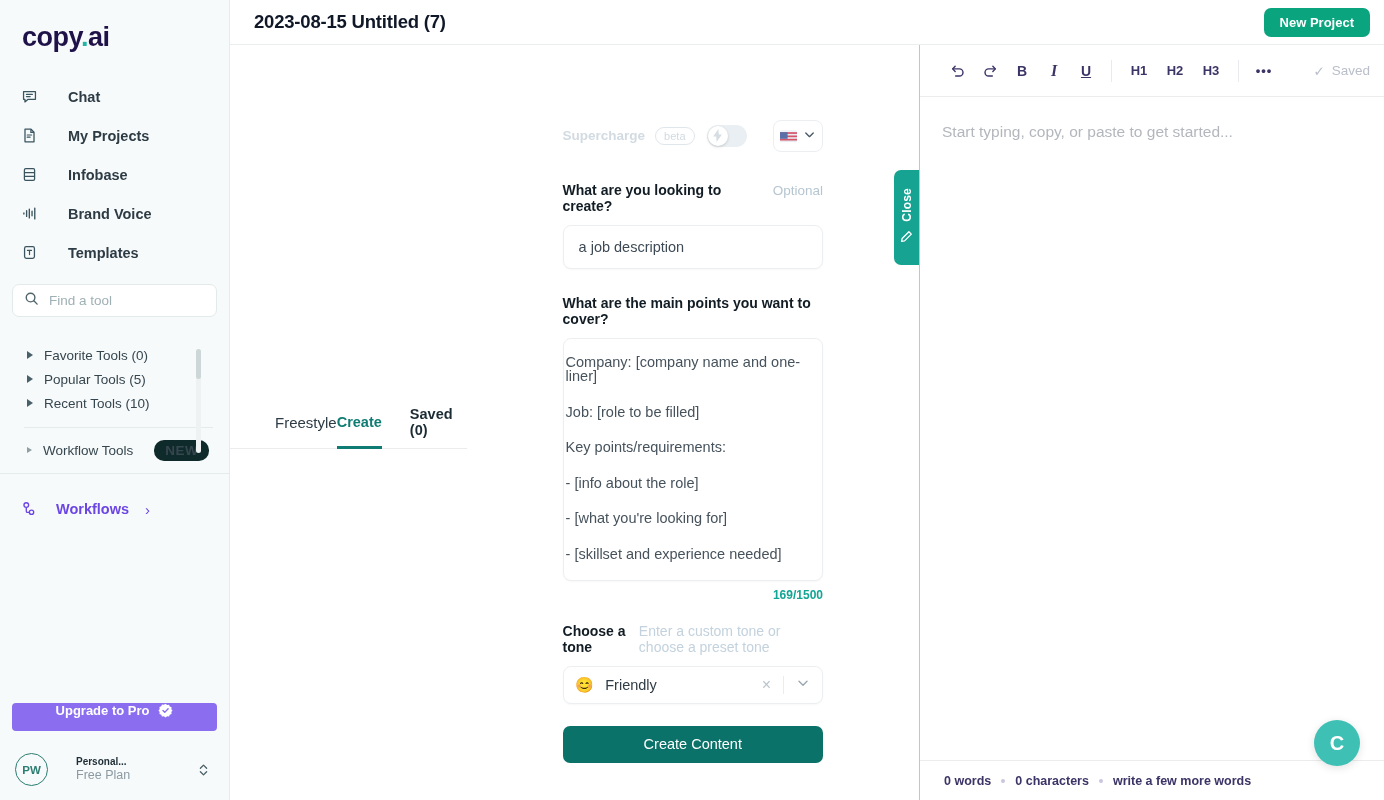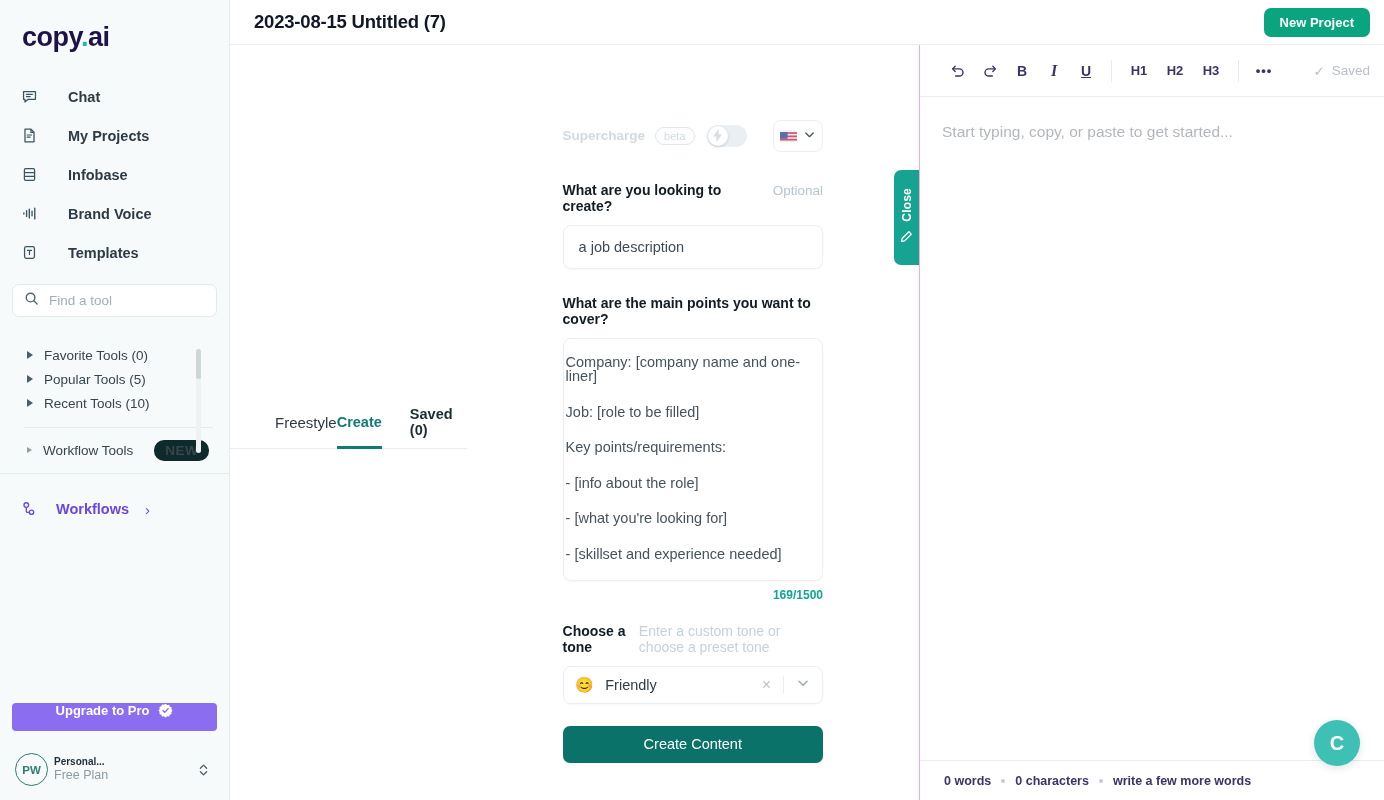--- a/index.html
+++ b/index.html
@@ -97,21 +97,21 @@
   .workflows-row .wlabel { font-size: 14.5px; color: #6b46e5; font-weight: 700; }
 
   .side-bottom { margin-top: auto; padding: 0 12px 14px 12px; }
   .upgrade-btn {
     height: 28px; background: #8b6df0; border-radius: 4px;
     display: flex; justify-content: center; gap: 9px;
     color: #fff; font-size: 13px; font-weight: 700; cursor: pointer;
     border: none; width: 100%;
   }
   .account-row {
-    display: flex; align-items: center; gap: 6px;
+    display: flex; align-items: center; gap: 28px;
     margin-top: 22px; padding-left: 3px; cursor: pointer;
   }
   .avatar {
     width: 33px; height: 33px; border-radius: 50%;
     border: 1.6px solid #2c7d72; color: #2c7d72;
     display: flex; align-items: center; justify-content: center;
     font-size: 11.5px; font-weight: 700; flex: 0 0 33px;
   }
   .acc-name { font-size: 10px; font-weight: 700; color: #1f2d36; line-height: 1.15; }
   .acc-plan { font-size: 12.5px; color: #8c9aa3; line-height: 1.3; }

